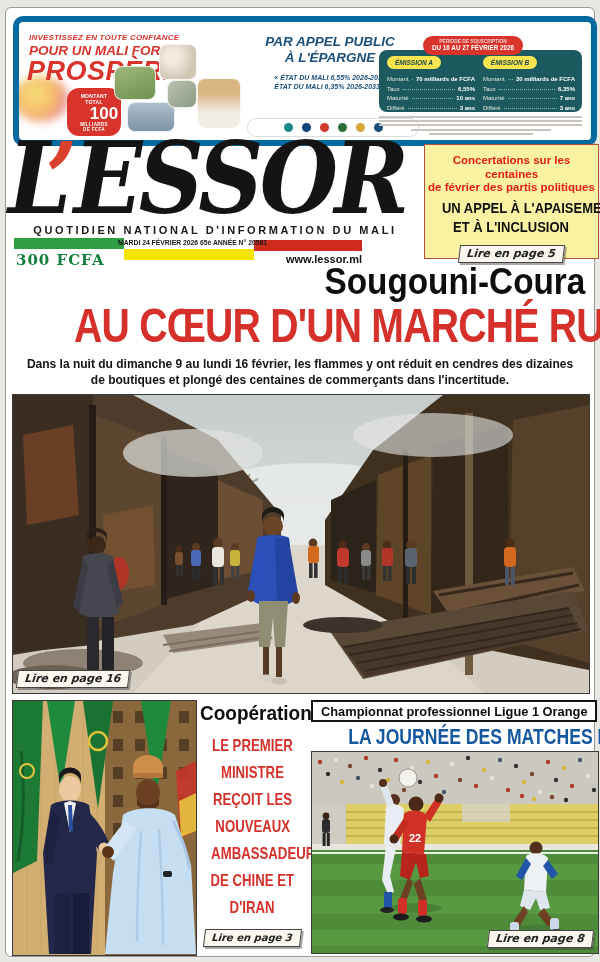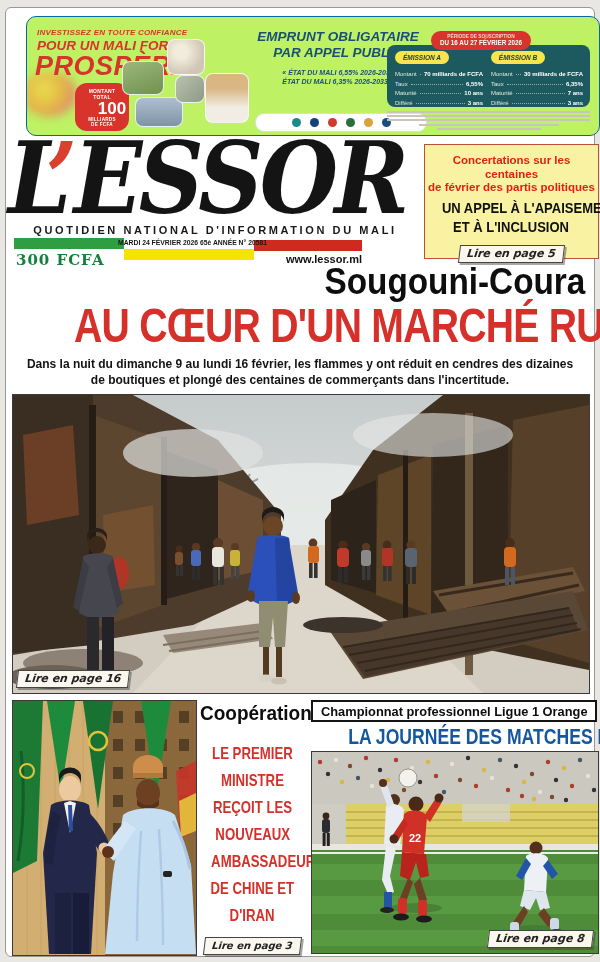--- a/index.html
+++ b/index.html
@@ -1,21 +1,21 @@
 <!DOCTYPE html>
 <html><head>
 <meta charset="utf-8">
 <style>
   html,body{margin:0;padding:0;}
   body{width:600px;height:962px;background:#e9e7e3;font-family:"Liberation Sans",sans-serif;position:relative;overflow:hidden;}
   .abs{position:absolute;}
   .page{left:5px;top:7px;width:588px;height:948px;background:#ffffff;border:1px solid #9a9894;border-radius:6px;}
 
   
-  .ad{left:26px;top:16px;width:572px;height:118px;border:1px solid #0369a1;border-radius:10px;background:#bef264;overflow:hidden;}
+  .ad{left:13px;top:16px;width:572px;height:118px;border:6px solid #0369a1;border-radius:10px;background:#ffffff;overflow:hidden;}
   .ad-tag{left:10px;top:11px;font:italic 700 8px "Liberation Sans",sans-serif;color:#d8342c;letter-spacing:.2px;}
   .ad-l1{left:10px;top:21px;font:italic 800 13.5px "Liberation Sans",sans-serif;color:#d8342c;}
   .ad-l2{left:8px;top:34px;font:italic 900 27px "Liberation Sans",sans-serif;color:#d8342c;letter-spacing:.5px;}
   .ad-blob{left:-6px;top:54px;width:56px;height:46px;border-radius:50%;
      background:radial-gradient(circle at 40% 40%,#f7d84a 0%,#f0a43c 45%,#e86a7a 75%,transparent 100%);
      filter:blur(4px);opacity:.75;}
   .badge100{left:48px;top:66px;width:54px;height:48px;background:#d8342c;border-radius:12px;color:#fff;text-align:center;}
   .badge100 .b1{font:700 5px "Liberation Sans",sans-serif;margin-top:5px;letter-spacing:.3px;}
   .badge100 .bv{font:900 17px "Liberation Sans",sans-serif;line-height:17px;margin-left:20px;}
   .badge100 .b2{font:700 4.6px "Liberation Sans",sans-serif;letter-spacing:.3px;}
@@ -110,22 +110,22 @@
     <div class="b2">DE FCFA</div>
   </div>
 
   <div class="abs chip" style="left:95px;top:44px;width:40px;height:32px;background:linear-gradient(160deg,#9db87a,#6f9150)"></div>
   <div class="abs chip" style="left:140px;top:22px;width:36px;height:34px;background:radial-gradient(circle at 35% 35%,#f2ecde 20%,#cfc6b4 70%)"></div>
   <div class="abs chip" style="left:108px;top:80px;width:46px;height:28px;background:linear-gradient(180deg,#aebfcc,#7d94a8)"></div>
   <div class="abs chip" style="left:148px;top:58px;width:28px;height:26px;background:linear-gradient(135deg,#b8c2ae,#8e9a86)"></div>
   <div class="abs chip" style="left:178px;top:56px;width:42px;height:48px;background:linear-gradient(180deg,#d9b684 30%,#f1ede4 70%)"></div>
 
   <div class="abs ad-mid">
-    <div class="t">EMPRUNT OBLIGATAIRE</div>
     <div class="t">PAR APPEL PUBLIC</div>
+    <div class="t">À L'ÉPARGNE</div>
     <div class="ad-quotes">
       <div>« ÉTAT DU MALI 6,55% 2026-2036</div>
       <div>ÉTAT DU MALI 6,35% 2026-2033 »</div>
     </div>
   </div>
 
   <div class="abs logo-pill">
     <span class="logo-dot" style="background:#1b8a8a"></span>
     <span class="logo-dot" style="background:#13427a"></span>
     <span class="logo-dot" style="background:#cf3a2c"></span>
@@ -432,21 +432,21 @@
       <path d="M160 120 C168 134 174 152 177 168" stroke="#a9c6e4" stroke-width="3" fill="none"></path>
       <path d="M128 130 C126 160 124 200 124 240 M146 128 C148 162 150 204 150 244" stroke="#aecbe6" stroke-width="2.5" fill="none"></path>
       <circle cx="95" cy="151" r="6" fill="#5e3219"></circle>
       <rect x="150" y="170" width="9" height="6" rx="2" fill="#222"></rect>
     </g>
   </svg>
 </div>
 
 <div class="abs coopcol">
   <div class="coop-k" style="margin-top:2px"><span>Coopération</span></div>
-  <div style="margin-top:15px">
+  <div style="margin-top:7px">
     <div class="coop-line"><span>LE PREMIER</span></div>
     <div class="coop-line"><span>MINISTRE</span></div>
     <div class="coop-line"><span>REÇOIT LES</span></div>
     <div class="coop-line"><span>NOUVEAUX</span></div>
     <div class="coop-line"><span>AMBASSADEURS</span></div>
     <div class="coop-line"><span>DE CHINE ET</span></div>
     <div class="coop-line"><span>D'IRAN</span></div>
   </div>
   <div style="margin-top:6px"><span class="pgref small">Lire en page 3</span></div>
 </div>

